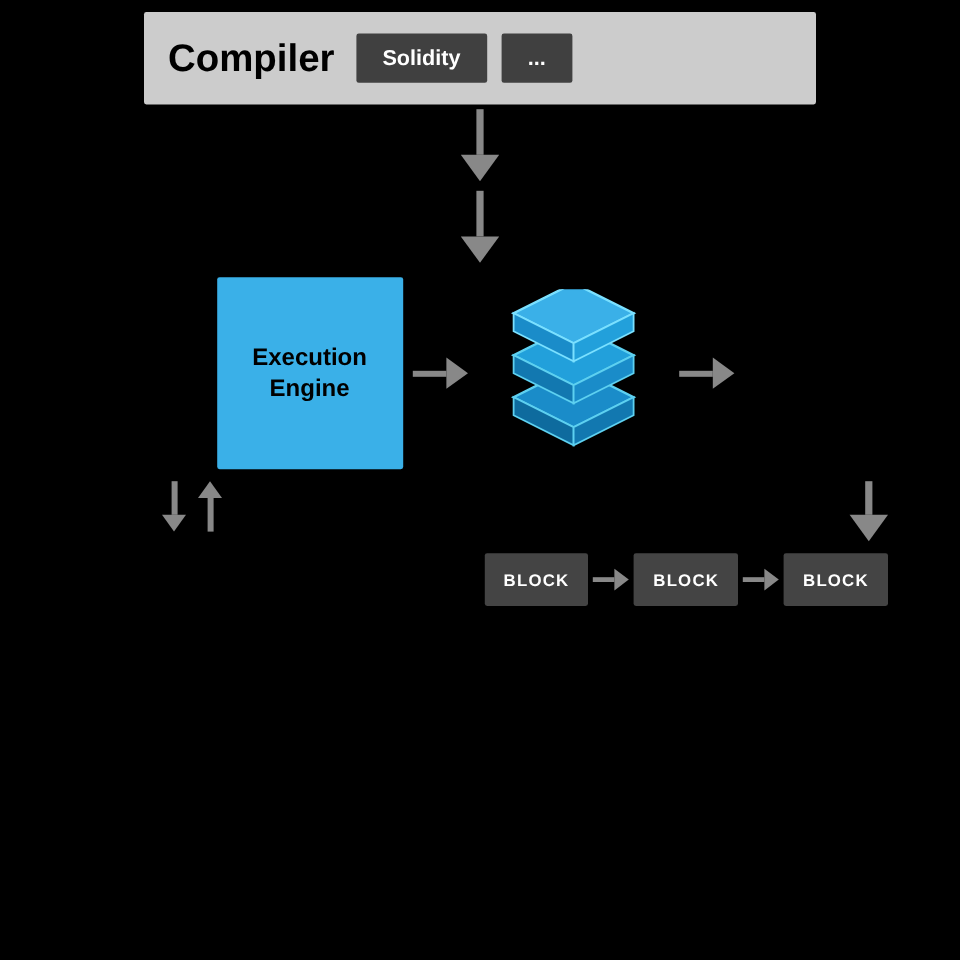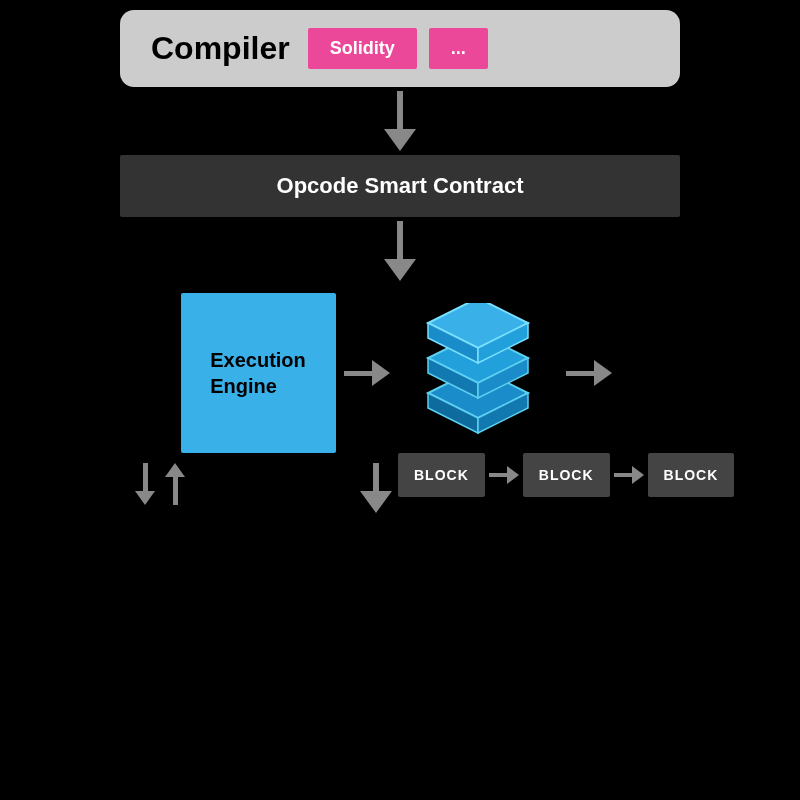--- a/index.html
+++ b/index.html
@@ -20,38 +20,38 @@
       flex-direction: column;
       align-items: center;
       gap: 0;
       position: relative;
     }
 
     
     .compiler-box {
       background: #cccccc;
       width: 560px;
-      padding: 18px 31px;
+      padding: 18px 20px;
       display: flex;
       align-items: center;
       gap: 18px;
-      border-radius: 14px;
+      border-radius: 2px;
     }
     .compiler-label {
       font-size: 32px;
       font-weight: bold;
       color: #000;
       white-space: nowrap;
     }
     .compiler-tags {
       display: flex;
       gap: 12px;
     }
     .compiler-tag {
-      background: #ec4899;
+      background: #404040;
       color: #fff;
       font-size: 18px;
       font-weight: bold;
       padding: 10px 22px;
       border-radius: 2px;
       text-align: right;
     }
 
     
     .arrow-down {
@@ -102,20 +102,21 @@
       height: 160px;
       display: flex;
       align-items: center;
       justify-content: center;
       border-radius: 2px;
     }
     .execution-engine-label {
       font-size: 20px;
       font-weight: bold;
       color: #000;
+      text-align: center;
       line-height: 1.3;
     }
     .arrow-right {
       display: flex;
       align-items: center;
       margin: 0 8px;
     }
     .arrow-right-shaft {
       height: 5px;
       width: 28px;
@@ -213,22 +214,22 @@
     }
     .external-data-label {
       font-size: 15px;
       font-weight: bold;
       color: #000;
       line-height: 1.3;
     }
 
     .bottom-right {
       display: flex;
-      flex-direction: row;
-      align-items: flex-start;
+      flex-direction: column;
+      align-items: flex-end;
       width: 380px;
       gap: 6px;
     }
     .arrow-down-center {
       display: flex;
       flex-direction: column;
       align-items: center;
       margin-top: 10px;
       margin-bottom: 4px;
     }
@@ -274,23 +275,20 @@
       <div class="compiler-tag">Solidity</div>
       <div class="compiler-tag">...</div>
     </div>
   </div>
 
   <div class="arrow-down">
     <div class="arrow-shaft"></div>
     <div class="arrow-head"></div>
   </div>
 
-  <div class="opcode-box">
-    <span class="opcode-label">Opcode Smart Contract</span>
-  </div>
 
   <div class="arrow-down">
     <div class="arrow-shaft"></div>
     <div class="arrow-head"></div>
   </div>
 
   <div class="middle-row">
     <div class="execution-engine-box">
       <span class="execution-engine-label">Execution<br>Engine</span>
     </div>

